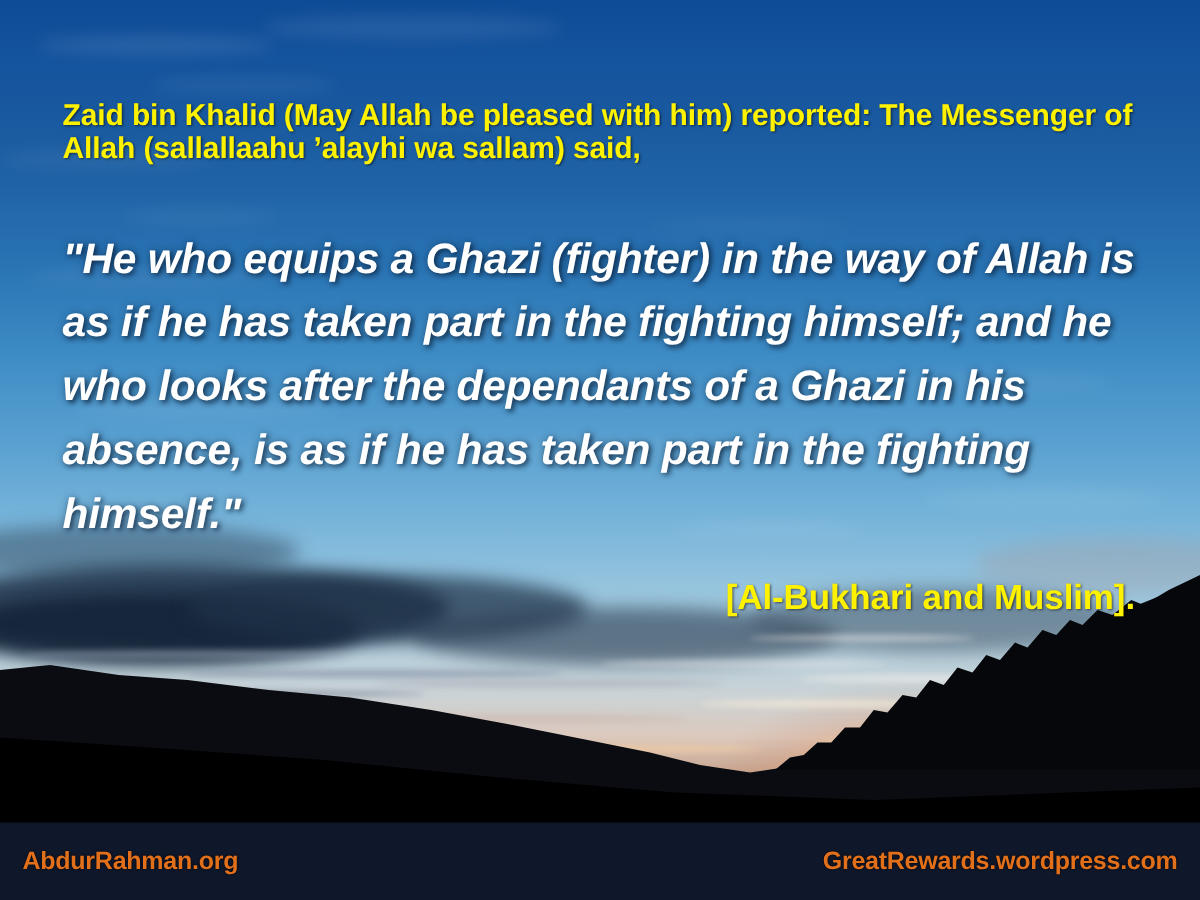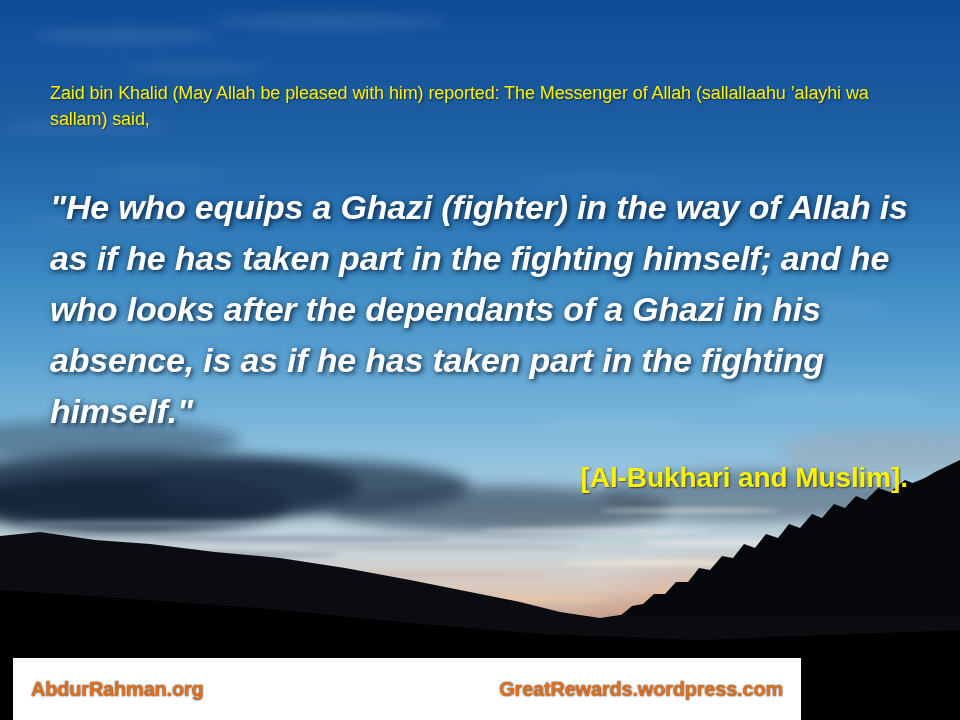--- a/index.html
+++ b/index.html
@@ -111,22 +111,22 @@
     height: 230px;
   }
 
   
   .intro {
     position: absolute;
     left: 50px;
     top: 80px;
     width: 870px;
     color: #FFF200;
-    font-size: 18px;
-    font-weight: normal;
+    font-size: 24px;
+    font-weight: bold;
     line-height: 26px;
     letter-spacing: -0.1px;
     text-shadow: 1px 1px 2px rgba(0,0,0,0.55);
   }
 
   .quote {
     position: absolute;
     left: 50px;
     top: 182px;
     width: 875px;
@@ -147,25 +147,25 @@
     color: #FFF200;
     font-size: 28px;
     font-weight: bold;
     letter-spacing: -0.1px;
     text-shadow: 1px 1px 2px rgba(0,0,0,0.55);
   }
 
   
   .footer {
     position: absolute;
-    left: 13px;
+    left: 0;
     bottom: 0;
-    width: 788px;
+    width: 960px;
     height: 62px;
-    background: #ffffff;
+    background: #0f172a;
     display: flex;
     align-items: center;
     justify-content: space-between;
     padding: 0 18px;
     box-sizing: border-box;
   }
   .footer-link {
     color: #E2701A;
     font-size: 20px;
     font-weight: bold;

